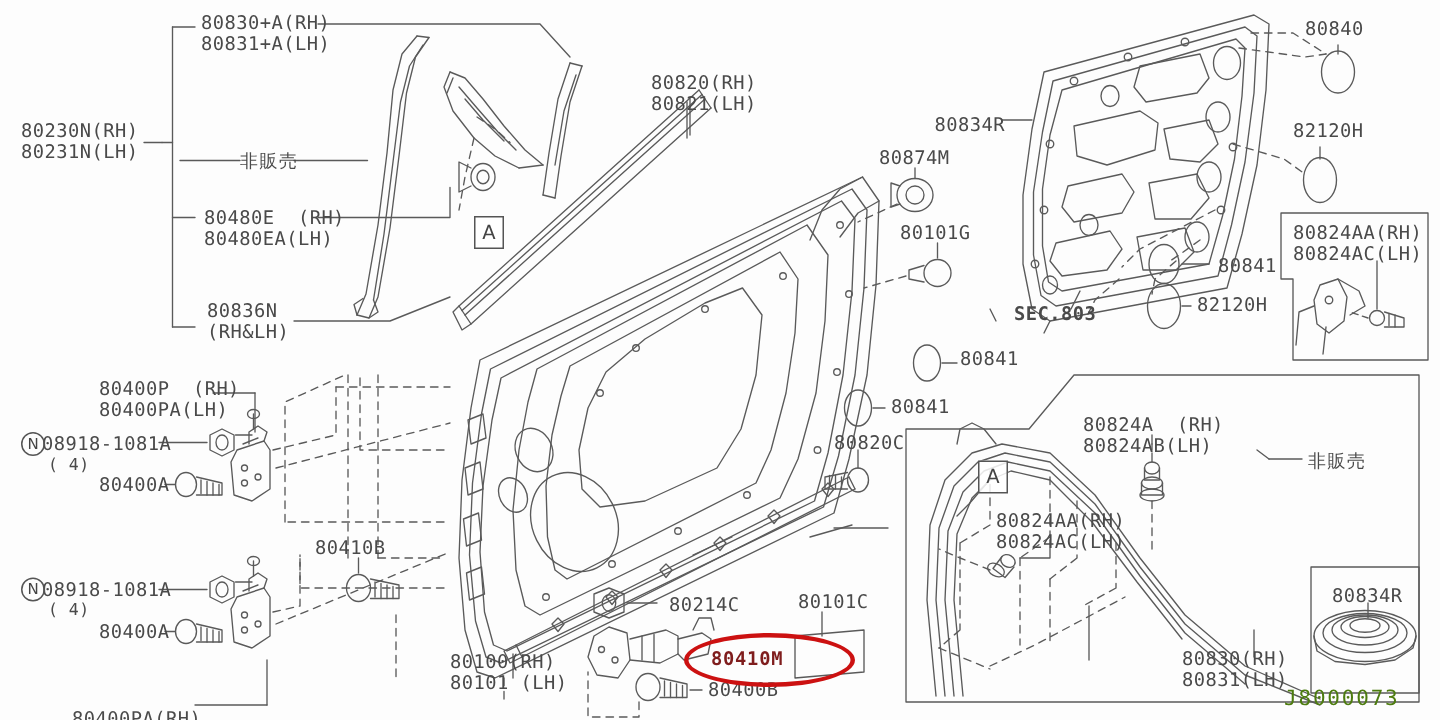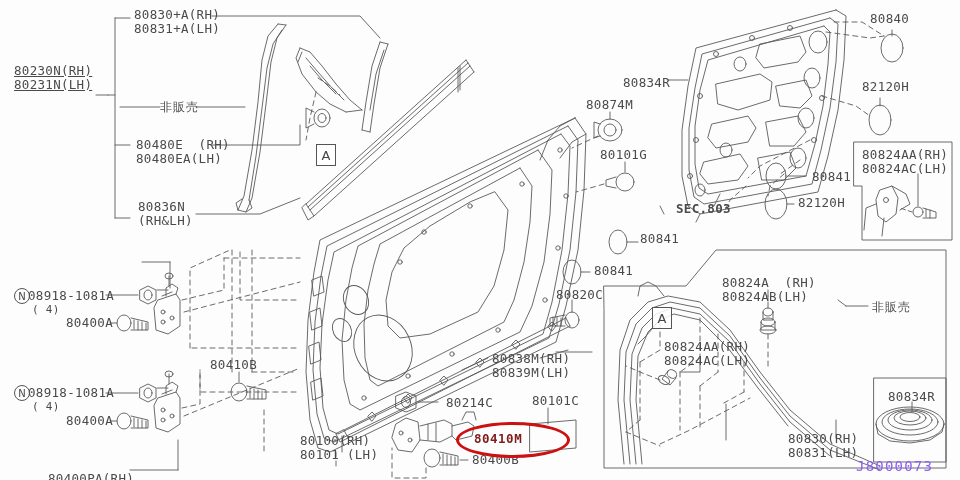--- a/index.html
+++ b/index.html
@@ -12,21 +12,21 @@
   .lbl.small{font-size:11px;}
   .hl{position:absolute;color:#7f1d1d;font-size:12.5px;font-weight:bold;
       font-family:"DejaVu Sans Mono","Liberation Mono",monospace;white-space:pre;letter-spacing:0.5px;}
   .ovl{position:absolute;border:3px solid #cc1111;border-radius:50%;background:rgba(255,255,255,0.0);}
   .abox{position:absolute;border:1.3px solid #555;color:#444;font-size:13px;
         display:flex;align-items:center;justify-content:center;
         font-family:"DejaVu Sans","Liberation Sans",sans-serif;background:rgba(255,255,255,0.85);}
   .ncirc{position:absolute;border:1.2px solid #555;border-radius:50%;color:#444;
          font-size:10px;display:flex;align-items:center;justify-content:center;
          font-family:"DejaVu Sans","Liberation Sans",sans-serif;}
-  .dcode{position:absolute;color:#8b5cf6;font-size:14px;letter-spacing:1.2px;
+  .dcode{position:absolute;color:#4d7c0f;font-size:14px;letter-spacing:1.2px;
          font-family:"DejaVu Sans Mono","Liberation Mono",monospace;}
 </style>
 </head>
 <body>
 
 <div id="stage">
 
   <svg id="art" viewBox="0 0 960 480">
     <g fill="none" stroke="#5a5a5a" stroke-width="0.9" stroke-linejoin="round" stroke-linecap="round">
 
@@ -440,28 +440,30 @@
 
       <path d="M488 358 L462 370"></path>
 
       <path d="M768 296 L768 290"></path>
 
     </g>
   </svg>
 
   <div class="lbl" style="left:134px;top:8px;">80830+A(RH)
 80831+A(LH)</div>
-  <div class="lbl" style="left:14px;top:64px;text-decoration:underline;">80230N(RH)
+  <div class="lbl" style="left:14px;top:80px;">80230N(RH)
 80231N(LH)</div>
   <div class="lbl jp" style="left:160px;top:100px;">非販売</div>
   <div class="lbl" style="left:136px;top:138px;">80480E  (RH)
 80480EA(LH)</div>
   <div class="lbl" style="left:138px;top:200px;">80836N
 (RH&amp;LH)</div>
 
+  <div class="lbl" style="left:434px;top:48px;">80820(RH)
+80821(LH)</div>
   <div class="lbl" style="left:586px;top:98px;">80874M</div>
   <div class="lbl" style="left:600px;top:148px;">80101G</div>
   <div class="lbl" style="left:623px;top:76px;">80834R</div>
   <div class="lbl" style="left:870px;top:12px;text-align:center;">80840</div>
   <div class="lbl" style="left:862px;top:80px;">82120H</div>
   <div class="lbl" style="left:812px;top:170px;">80841</div>
   <div class="lbl" style="left:798px;top:196px;">82120H</div>
   <div class="lbl" style="left:676px;top:202px;font-weight:bold;">SEC.803</div>
   <div class="lbl" style="left:640px;top:232px;">80841</div>
   <div class="lbl" style="left:594px;top:264px;">80841</div>
@@ -471,32 +473,32 @@
 80824AC(LH)</div>
   <div class="lbl" style="left:722px;top:276px;">80824A  (RH)
 80824AB(LH)</div>
   <div class="lbl" style="left:664px;top:340px;">80824AA(RH)
 80824AC(LH)</div>
   <div class="lbl jp" style="left:872px;top:300px;">非販売</div>
   <div class="lbl" style="left:788px;top:432px;">80830(RH)
 80831(LH)</div>
   <div class="lbl" style="left:888px;top:390px;">80834R</div>
 
+  <div class="lbl" style="left:66px;top:252px;">80400P  (RH)
+80400PA(LH)</div>
   <div class="lbl" style="left:28px;top:289px;">08918-1081A</div>
   <div class="lbl small" style="left:32px;top:303px;">( 4)</div>
   <div class="lbl" style="left:66px;top:316px;">80400A</div>
   <div class="lbl" style="left:28px;top:386px;">08918-1081A</div>
   <div class="lbl small" style="left:32px;top:400px;">( 4)</div>
   <div class="lbl" style="left:66px;top:414px;">80400A</div>
   <div class="lbl" style="left:48px;top:450px;margin-top:22px;">80400PA(RH)
 80400P  (LH)</div>
   <div class="lbl" style="left:210px;top:358px;">80410B</div>
 
-  <div class="lbl" style="left:492px;top:352px;">80838M(RH)
-80839M(LH)</div>
   <div class="lbl" style="left:446px;top:396px;">80214C</div>
   <div class="lbl" style="left:532px;top:394px;">80101C</div>
   <div class="lbl" style="left:300px;top:434px;">80100(RH)
 80101 (LH)</div>
   <div class="lbl" style="left:472px;top:453px;">80400B</div>
 
   <div class="ncirc" style="left:14px;top:288px;width:14px;height:14px;">N</div>
   <div class="ncirc" style="left:14px;top:385px;width:14px;height:14px;">N</div>
 
   <div class="abox" style="left:316px;top:144px;width:18px;height:20px;">A</div>

